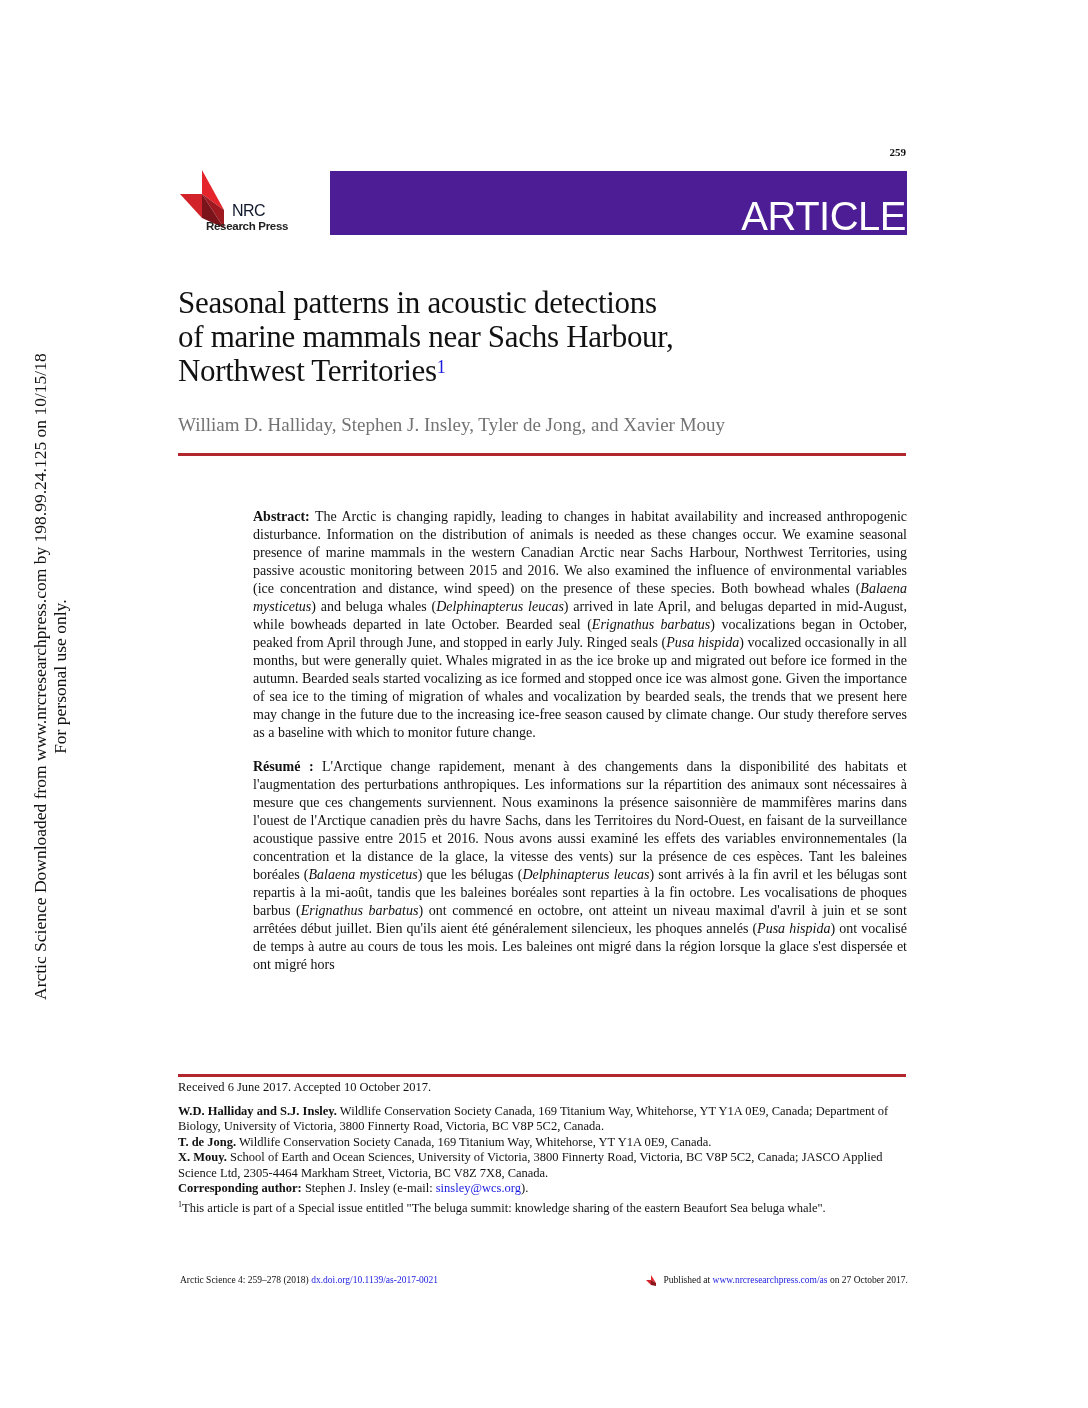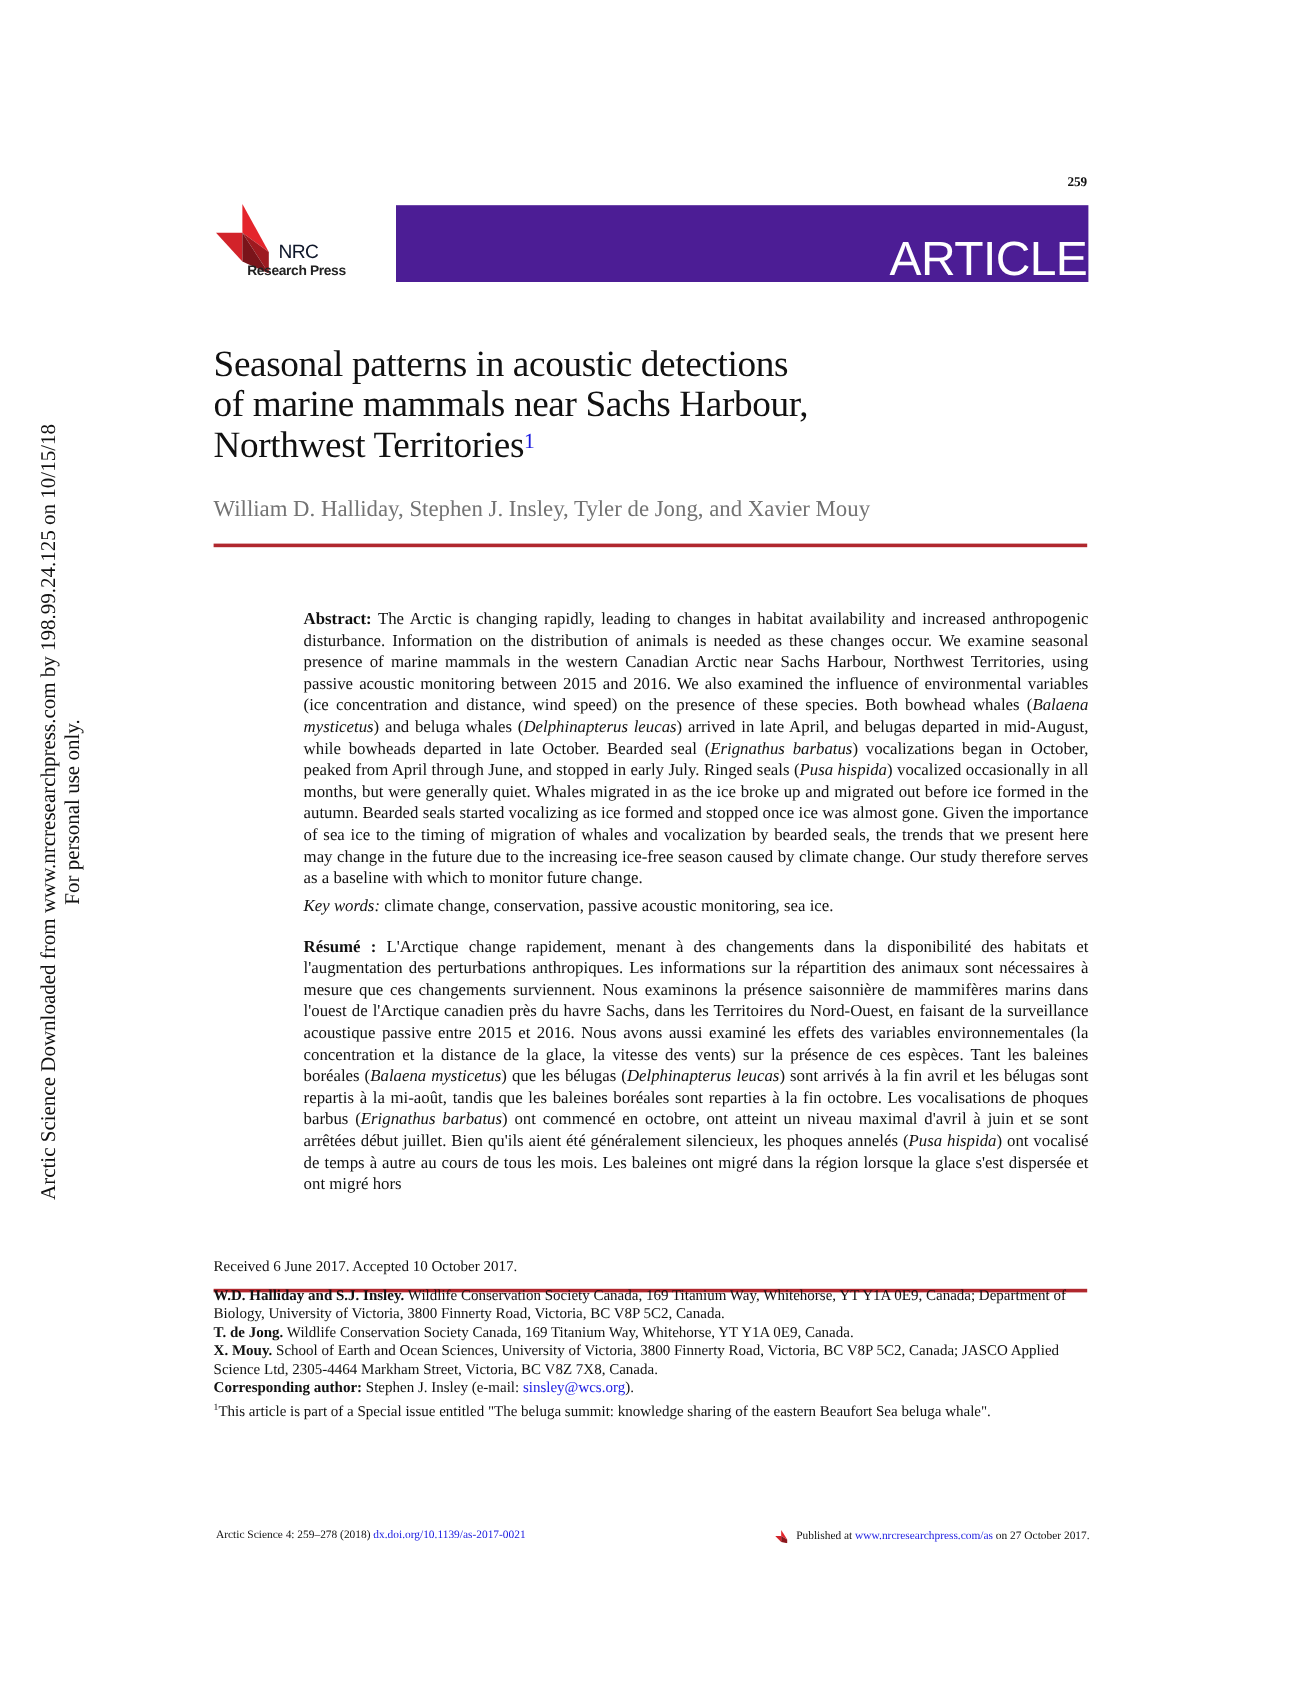--- a/index.html
+++ b/index.html
@@ -31,21 +31,21 @@
   .authors { position: absolute; left: 178px; top: 414px; font-size: 19px; color: #737373; }
   .rule { position: absolute; left: 178px; width: 728px; height: 3px; background: #b0282e; }
 
   .abstract { position: absolute; left: 253px; top: 508px; width: 654px; font-size: 14px; line-height: 18px;
          text-align: justify; color: #111; }
   .abstract p { margin: 0; }
   .abstract .keywords { margin-top: 5px; }
   .abstract .resume { margin-top: 16px; }
   .lead { font-weight: bold; }
 
-  .meta { position: absolute; left: 178px; top: 1048px; width: 730px; font-size: 12.5px; line-height: 15.5px; color: #111; }
+  .meta { position: absolute; left: 178px; top: 1080px; width: 730px; font-size: 12.5px; line-height: 15.5px; color: #111; }
   .meta p { margin: 0; }
   .meta .received { margin-bottom: 8px; }
   a, .link { color: #1a1ae0; text-decoration: none; }
 
   .footer-left { position: absolute; left: 180px; top: 1275px; font-size: 9.5px; color: #111; text-align: center; }
   .footer-right { position: absolute; right: 180px; top: 1275px; font-size: 9.5px; color: #111; white-space: nowrap; }
   .footer-right .mini-logo { display: inline-block; vertical-align: middle; margin-right: 6px; }
 </style>
 </head>
 <body>
@@ -81,23 +81,20 @@
 </h1>
 
 <div class="authors">William D. Halliday, Stephen J. Insley, Tyler de Jong, and Xavier Mouy</div>
 
 <div class="rule" style="top:453px;"></div>
 
 <div class="abstract">
   <p>
     <span class="lead">Abstract:</span><span> The Arctic is changing rapidly, leading to changes in habitat availability and increased anthropogenic disturbance. Information on the distribution of animals is needed as these changes occur. We examine seasonal presence of marine mammals in the western Canadian Arctic near Sachs Harbour, Northwest Territories, using passive acoustic monitoring between 2015 and 2016. We also examined the influence of environmental variables (ice concentration and distance, wind speed) on the presence of these species. Both bowhead whales (</span><i>Balaena mysticetus</i><span>) and beluga whales (</span><i>Delphinapterus leucas</i><span>) arrived in late April, and belugas departed in mid-August, while bowheads departed in late October. Bearded seal (</span><i>Erignathus barbatus</i><span>) vocalizations began in October, peaked from April through June, and stopped in early July. Ringed seals (</span><i>Pusa hispida</i><span>) vocalized occasionally in all months, but were generally quiet. Whales migrated in as the ice broke up and migrated out before ice formed in the autumn. Bearded seals started vocalizing as ice formed and stopped once ice was almost gone. Given the importance of sea ice to the timing of migration of whales and vocalization by bearded seals, the trends that we present here may change in the future due to the increasing ice-free season caused by climate change. Our study therefore serves as a baseline with which to monitor future change.</span>
   </p>
-  <p class="keywords">
-    <i>Key words:</i><span> climate change, conservation, passive acoustic monitoring, sea ice.</span>
-  </p>
   <p class="resume">
     <span class="lead">Résumé :</span><span> L'Arctique change rapidement, menant à des changements dans la disponibilité des habitats et l'augmentation des perturbations anthropiques. Les informations sur la répartition des animaux sont nécessaires à mesure que ces changements surviennent. Nous examinons la présence saisonnière de mammifères marins dans l'ouest de l'Arctique canadien près du havre Sachs, dans les Territoires du Nord-Ouest, en faisant de la surveillance acoustique passive entre 2015 et 2016. Nous avons aussi examiné les effets des variables environnementales (la concentration et la distance de la glace, la vitesse des vents) sur la présence de ces espèces. Tant les baleines boréales (</span><i>Balaena mysticetus</i><span>) que les bélugas (</span><i>Delphinapterus leucas</i><span>) sont arrivés à la fin avril et les bélugas sont repartis à la mi-août, tandis que les baleines boréales sont reparties à la fin octobre. Les vocalisations de phoques barbus (</span><i>Erignathus barbatus</i><span>) ont commencé en octobre, ont atteint un niveau maximal d'avril à juin et se sont arrêtées début juillet. Bien qu'ils aient été généralement silencieux, les phoques annelés (</span><i>Pusa hispida</i><span>) ont vocalisé de temps à autre au cours de tous les mois. Les baleines ont migré dans la région lorsque la glace s'est dispersée et ont migré hors</span>
   </p>
 </div>
 
 <div class="rule" style="top:1074px;"></div>
 
 <div class="meta">
   <p class="received">Received 6 June 2017. Accepted 10 October 2017.</p>
   <p><b>W.D. Halliday and S.J. Insley.</b><span> Wildlife Conservation Society Canada, 169 Titanium Way, Whitehorse, YT Y1A 0E9, Canada; Department of Biology, University of Victoria, 3800 Finnerty Road, Victoria, BC V8P 5C2, Canada.</span></p>

